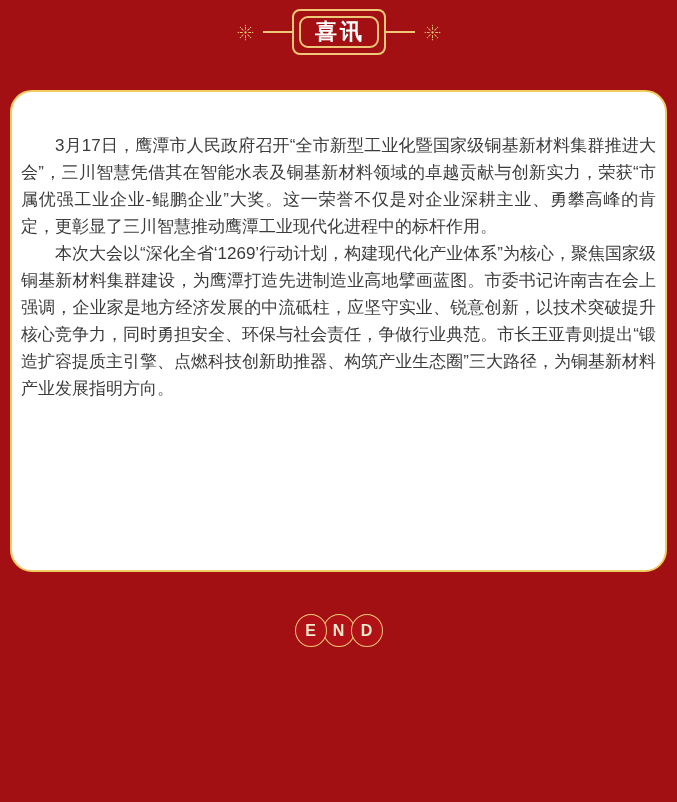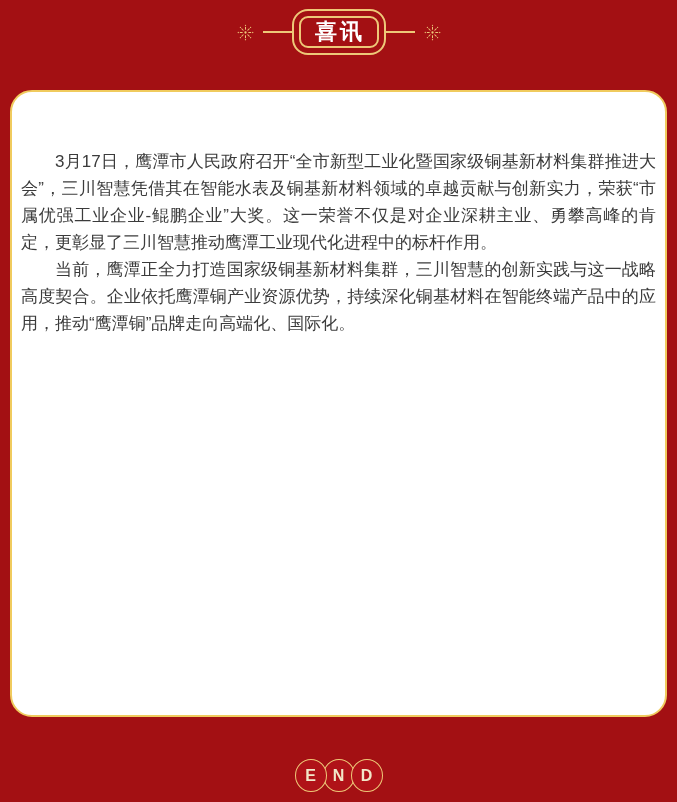--- a/index.html
+++ b/index.html
@@ -27,43 +27,43 @@
   }
   .firework{flex:0 0 auto;}
   .fw-left{margin-right:9px;}
   .fw-right{margin-left:9px;}
   .hline{
     width:29px;height:2px;background:var(--gold);flex:0 0 auto;
   }
   .badge-outer{
     width:94px;height:46px;
     border:2px solid var(--gold);
-    border-radius:16px;
+    border-radius:8px;
     display:flex;align-items:center;justify-content:center;
   }
   .badge-inner{
     width:80px;height:32px;
     border:2px solid var(--gold);
     border-radius:9px;
     display:flex;align-items:center;justify-content:center;
   }
   .badge-text{
     color:var(--badge-text);
     font-size:22px;font-weight:bold;
     letter-spacing:3px;text-indent:3px;
     line-height:1;
   }
   
   .card{
     margin:35px 10px 0 10px;
-    height:627px;
+    height:482px;
     background:var(--card-bg);
     border:2px solid var(--card-border);
     border-radius:22px;
-    padding:56px 9px 0 9px;
+    padding:40px 9px 0 9px;
     overflow:hidden;
   }
   .card p{
     margin:0;
     font-size:17px;
     line-height:27px;
     color:var(--text);
     text-indent:2em;
     text-align:justify;
   }
@@ -153,21 +153,21 @@
       <circle cx="12" cy="1.8" r="0.9" stroke="none" transform="rotate(315 12 12)"></circle>
     </g>
   </svg>
 </div>
 
 <div class="card">
   <p>
     <span>3月17日，鹰潭市人民政府召开“全市新型工业化暨国家级铜基新材料集群推进大会”，三川智慧凭借其在智能水表及铜基新材料领域的卓越贡献与创新实力，荣获“市属优强工业企业-鲲鹏企业”大奖。这一荣誉不仅是对企业深耕主业、勇攀高峰的肯定，更彰显了三川智慧推动鹰潭工业现代化进程中的标杆作用。</span>
   </p>
   <p>
-    <span>当前，鹰潭正全力打造国家级铜基新材料集群，三川智慧的创新实践与这一战略高度契合。企业依托鹰潭铜产业资源优势，持续深化铜基材料在智能终端产品中的应用，推动“鹰潭铜”品牌走向高端化、国际化。</span>
+    <span>本次大会以“深化全省‘1269’行动计划，构建现代化产业体系”为核心，聚焦国家级铜基新材料集群建设，为鹰潭打造先进制造业高地擘画蓝图。市委书记许南吉在会上强调，企业家是地方经济发展的中流砥柱，应坚守实业、锐意创新，以技术突破提升核心竞争力，同时勇担安全、环保与社会责任，争做行业典范。市长王亚青则提出“锻造扩容提质主引擎、点燃科技创新助推器、构筑产业生态圈”三大路径，为铜基新材料产业发展指明方向。</span>
   </p>
 </div>
 
 <div class="end-row">
   <div class="end-circle end-side">
     <span>E</span>
   </div>
   <div class="end-circle end-mid">
     <span>N</span>
   </div>

